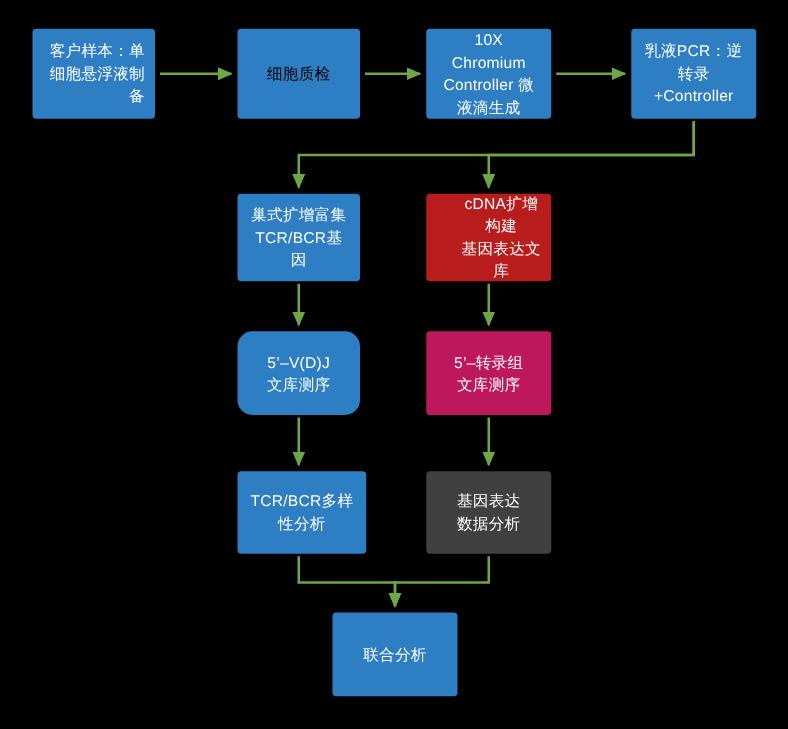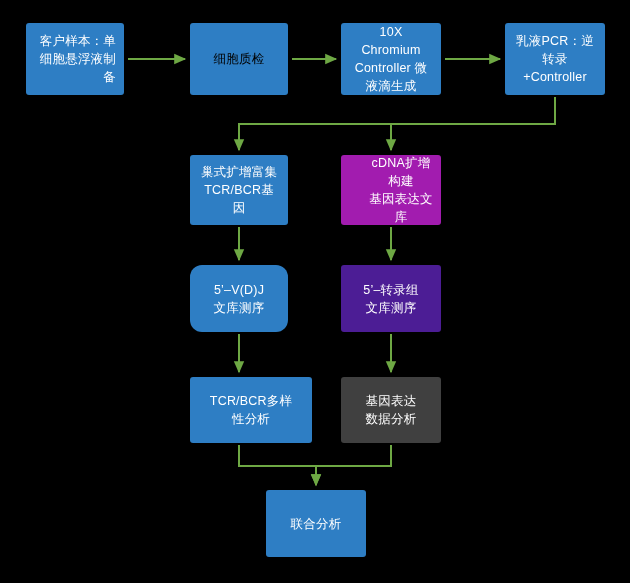--- a/index.html
+++ b/index.html
@@ -89,33 +89,33 @@
       <div class="node" style="left: 505px; top: 23px; width: 100px; height: 72px; background: rgb(46, 126, 196); color: rgb(255, 255, 255);">
         <span class="node-label">乳液PCR：逆
 转录
 +Controller</span>
       </div>
       <div class="node" style="left: 190px; top: 155px; width: 98px; height: 70px; background: rgb(46, 126, 196); color: rgb(255, 255, 255);">
         <span class="node-label">巢式扩增富集
 TCR/BCR基
 因</span>
       </div>
-      <div class="node" style="left: 341px; top: 155px; width: 100px; height: 70px; background: #a21caf; color: rgb(255, 255, 255); padding-left: 28px;">
+      <div class="node" style="left: 341px; top: 155px; width: 100px; height: 70px; background: #b91c1c; color: rgb(255, 255, 255); padding-left: 28px;">
         <span class="node-label">cDNA扩增构建
 基因表达文库</span>
       </div>
       <div class="node" style="left: 190px; top: 265px; width: 98px; height: 67px; background: rgb(46, 126, 196); color: rgb(255, 255, 255); border-radius: 12px;">
         <span class="node-label">5’–V(D)J
 文库测序</span>
       </div>
-      <div class="node" style="left: 341px; top: 265px; width: 100px; height: 67px; background: #4c1d95; color: rgb(255, 255, 255);">
+      <div class="node" style="left: 341px; top: 265px; width: 100px; height: 67px; background: #be185d; color: rgb(255, 255, 255);">
         <span class="node-label">5’–转录组
 文库测序</span>
       </div>
-      <div class="node" style="left: 190px; top: 377px; width: 122px; height: 66px; background: rgb(46, 126, 196); color: rgb(255, 255, 255);">
+      <div class="node" style="left: 190px; top: 377px; width: 103px; height: 66px; background: rgb(46, 126, 196); color: rgb(255, 255, 255);">
         <span class="node-label">TCR/BCR多样
 性分析</span>
       </div>
       <div class="node" style="left: 341px; top: 377px; width: 100px; height: 66px; background: #404040; color: rgb(255, 255, 255);">
         <span class="node-label">基因表达
 数据分析</span>
       </div>
       <div class="node" style="left: 266px; top: 490px; width: 100px; height: 67px; background: rgb(46, 126, 196); color: rgb(255, 255, 255); justify-content: center;">
         <span class="node-label">联合分析</span>
       </div>

